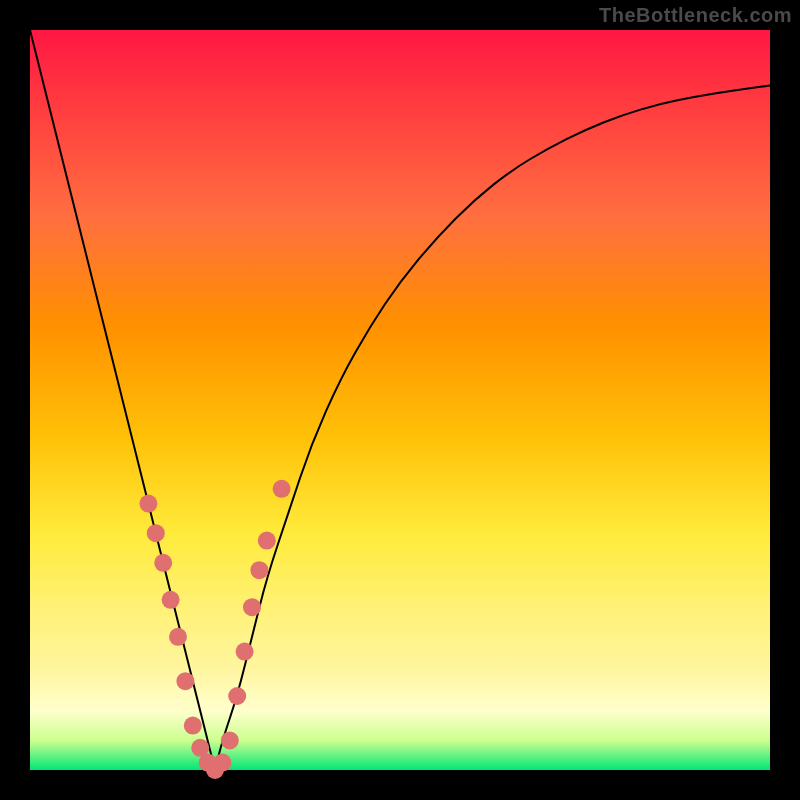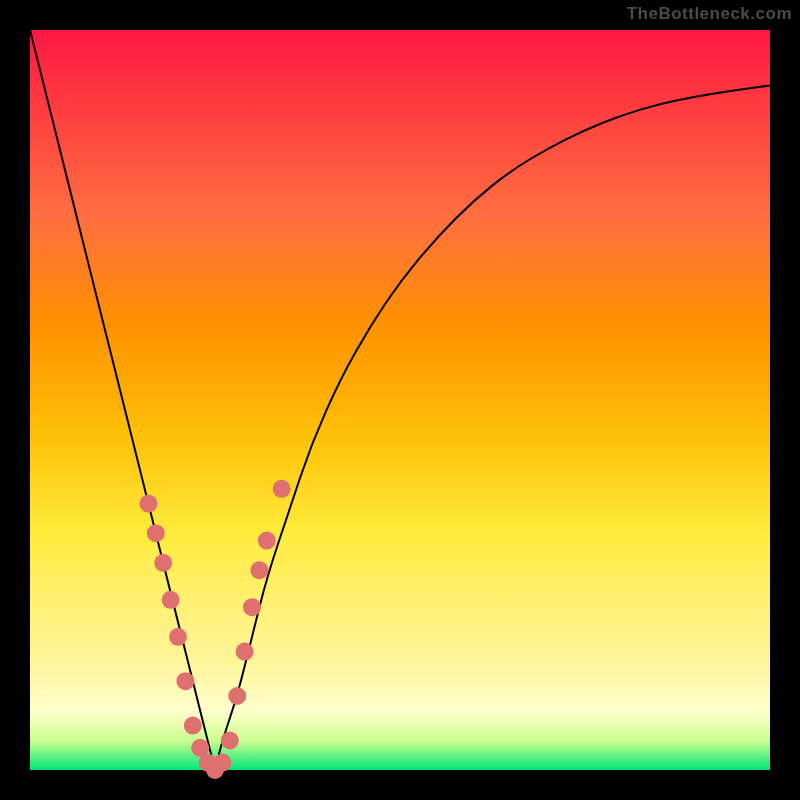--- a/index.html
+++ b/index.html
@@ -35,21 +35,21 @@
       #fff59d 86%,
       #ffffcc 92%,
       #ccff90 96%,
       #00e676 100%);
   }
   .watermark {
     position: absolute;
     top: 4px;
     right: 8px;
     font-family: Arial, Helvetica, sans-serif;
-    font-size: 17px;
+    font-size: 20px;
     font-weight: 600;
     color: #4a4a4a;
     letter-spacing: 0.5px;
     user-select: none;
   }
   svg.overlay {
     position: absolute;
     left: 30px;
     top: 30px;
     width: 740px;

